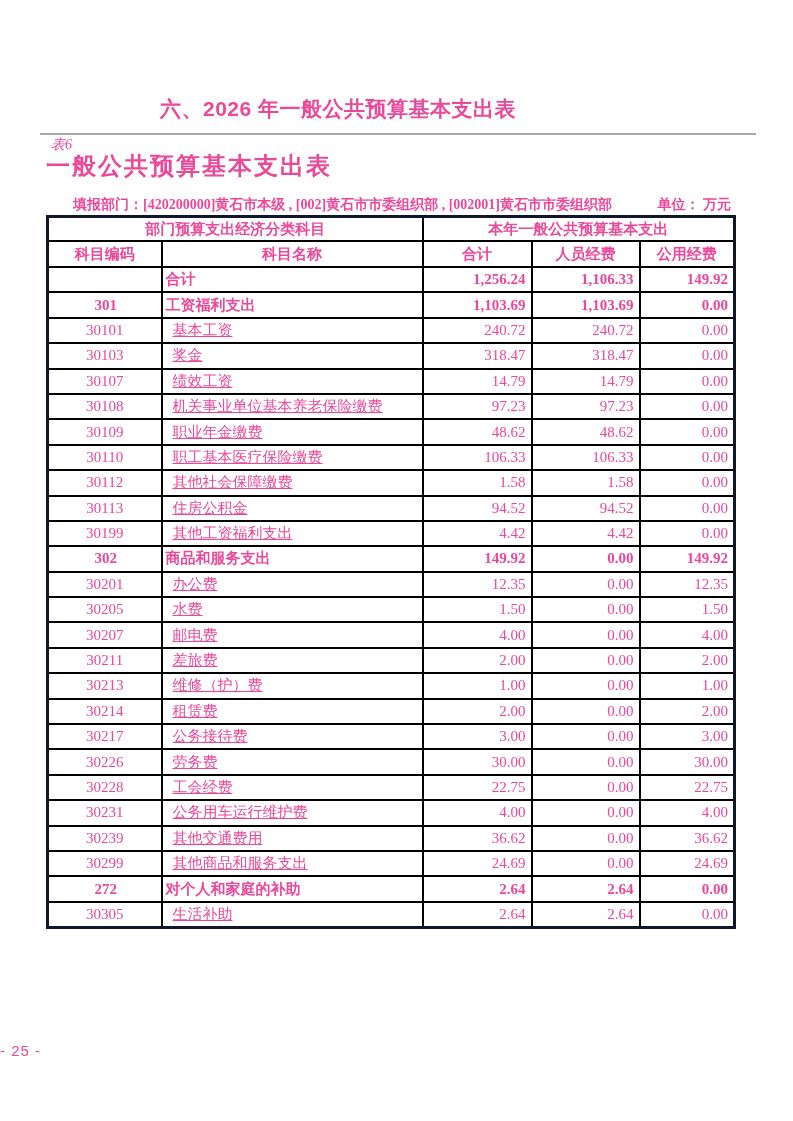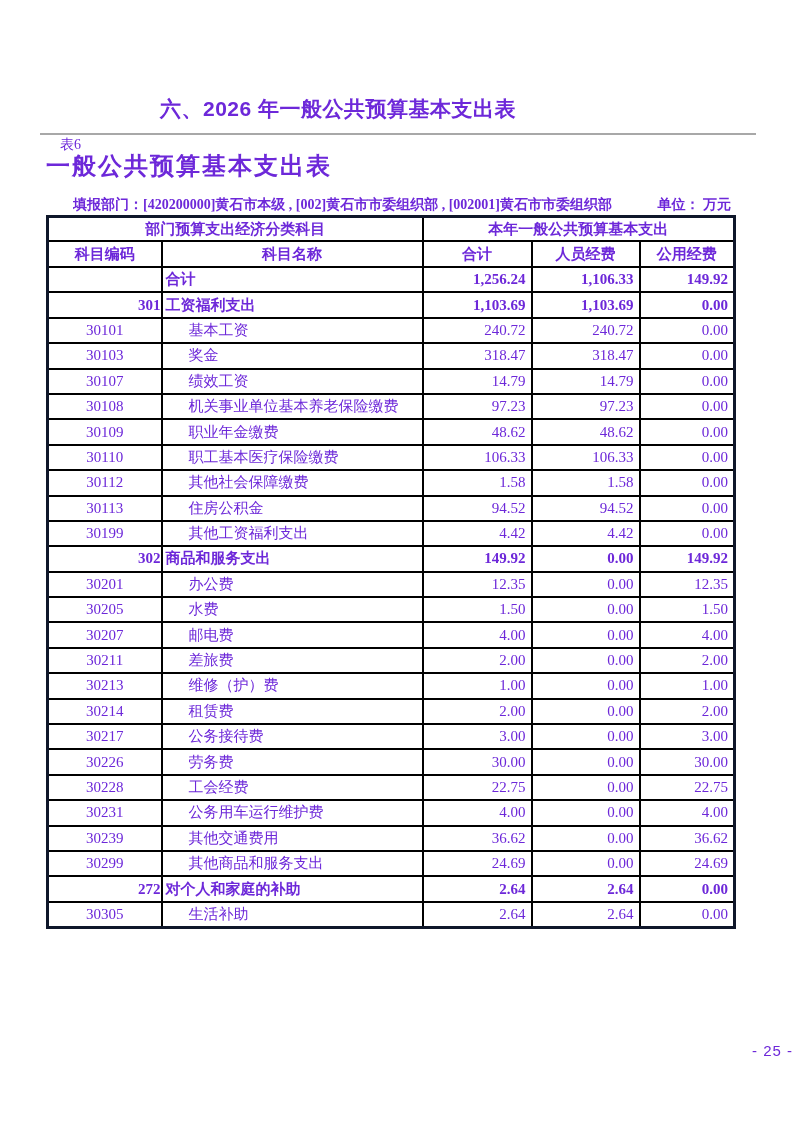--- a/index.html
+++ b/index.html
@@ -1,21 +1,21 @@
 <!DOCTYPE html>
 <html><head>
 <meta charset="utf-8">
 <style>
   html, body { margin: 0; padding: 0; background: #ffffff; }
   .page {
     position: relative;
     width: 793px;
     height: 1121px;
     background: #ffffff;
-    color: #6d28d9;
+    color: #ec4899;
     font-family: "Liberation Serif", "DejaVu Serif", serif;
     overflow: hidden;
   }
   .doc-heading {
     position: absolute;
     left: 160px;
     top: 95px;
     margin: 0;
     font-family: "Liberation Sans", "DejaVu Sans", sans-serif;
     font-size: 21px;
@@ -25,24 +25,25 @@
   }
   .rule {
     position: absolute;
     left: 40px;
     top: 133px;
     width: 716px;
     border-top: 2px solid #a8a8a8;
   }
   .table-label {
     position: absolute;
-    left: 60px;
+    left: 51px;
     top: 136px;
     font-size: 14px;
     white-space: nowrap;
+    font-style: italic;
   }
   .table-title {
     position: absolute;
     left: 46px;
     top: 150px;
     width: 687px;
     margin: 0;
     text-align: left;
     font-family: "Liberation Sans", "DejaVu Sans", sans-serif;
     font-size: 24px;
@@ -87,28 +88,28 @@
     vertical-align: middle;
   }
   .budget-table th { font-weight: bold; text-align: center; }
   .budget-table thead tr.group-row th { height: 22px; }
   .budget-table thead tr.cols-row th { height: 24px; }
   .budget-table tbody td { height: 23.4px; }
   td.code { text-align: center; }
   td.name { text-align: left; padding-left: 3px; }
   td.num  { text-align: right; padding-right: 5px; }
   tr.level-total td, tr.level-category td { font-weight: bold; }
-  tr.level-category td.code { text-align: right; padding-left: 2px; }
-  tr.level-item td.name { padding-left: 26px; }
+  tr.level-category td.code { text-align: center; padding-left: 2px; }
+  tr.level-item td.name { padding-left: 10px; text-decoration: underline; }
   .page-number {
     position: absolute;
     left: 0;
     top: 1042px;
     width: 793px;
-    text-align: right;
+    text-align: left;
     font-family: "Liberation Sans", "DejaVu Sans", sans-serif;
     font-size: 15px;
     letter-spacing: 1px;
   }
 </style>
 </head>
 <body>
 
 <div class="page">
 

